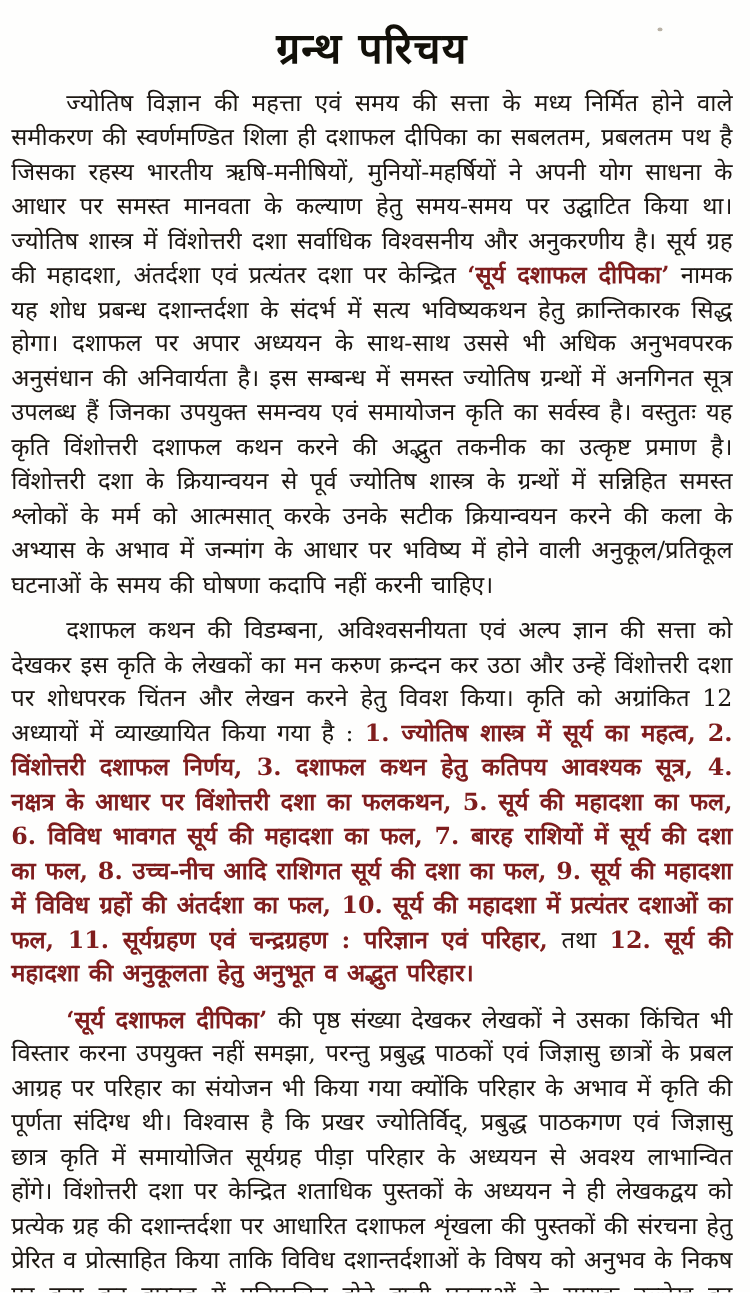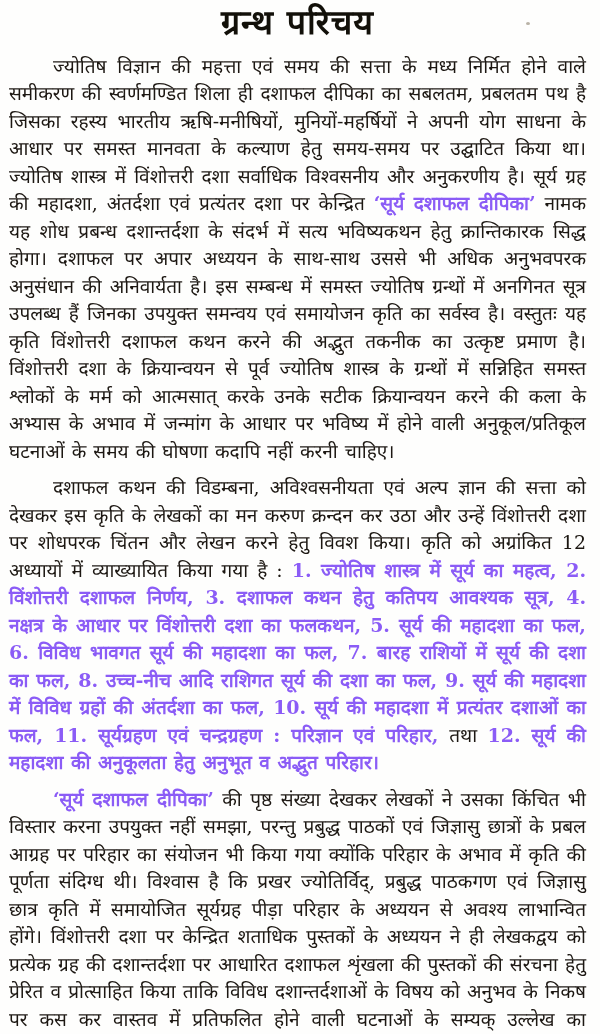--- a/index.html
+++ b/index.html
@@ -10,21 +10,21 @@
   .page {
     position: relative;
     width: 600px;
     height: 1034px;
     margin: 0 auto;
     background: #fefefd;
     color: #171310;
     font-family: "DejaVu Serif", "Liberation Serif", serif;
     overflow: hidden;
     box-sizing: border-box;
-    padding: 2px 14px 8px 9px;
+    padding: 19px 14px 8px 9px;
   }
   .page-title {
     margin: 0 0 10px 0;
     text-align: center;
     font-size: 34px;
     line-height: 1.2;
     font-weight: 900;
     letter-spacing: 1px;
     color: #121009;
   }
@@ -33,21 +33,21 @@
     font-size: 19px;
     line-height: 27.5px;
     text-align: justify;
     text-indent: 44px;
     word-spacing: 1px;
     color: #1c1712;
   }
   .body-text p:last-child { margin-bottom: 0; }
   .b {
     font-weight: 700;
-    color: #8b5cf6;
+    color: #7f1d1d;
   }
   
   .speck {
     position: absolute;
     top: 22px;
     right: 70px;
     width: 4px;
     height: 3px;
     background: #b9b2a6;
     border-radius: 50%;

